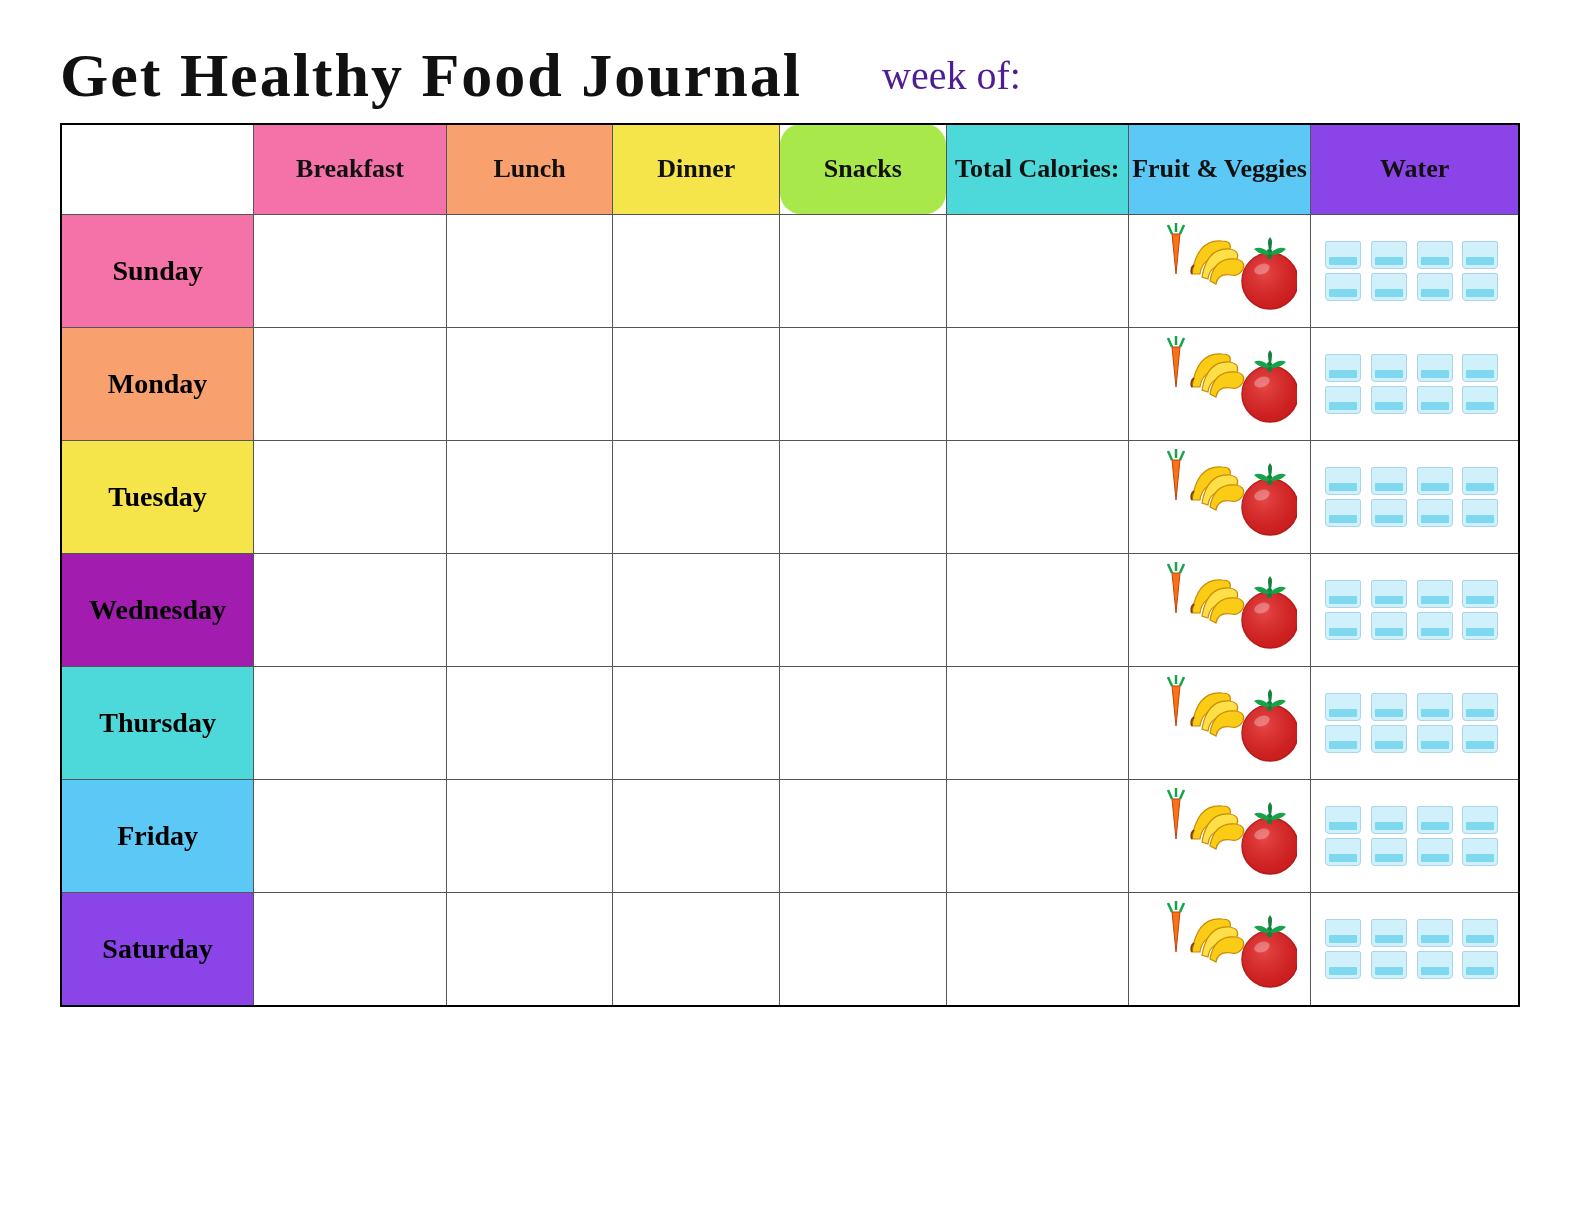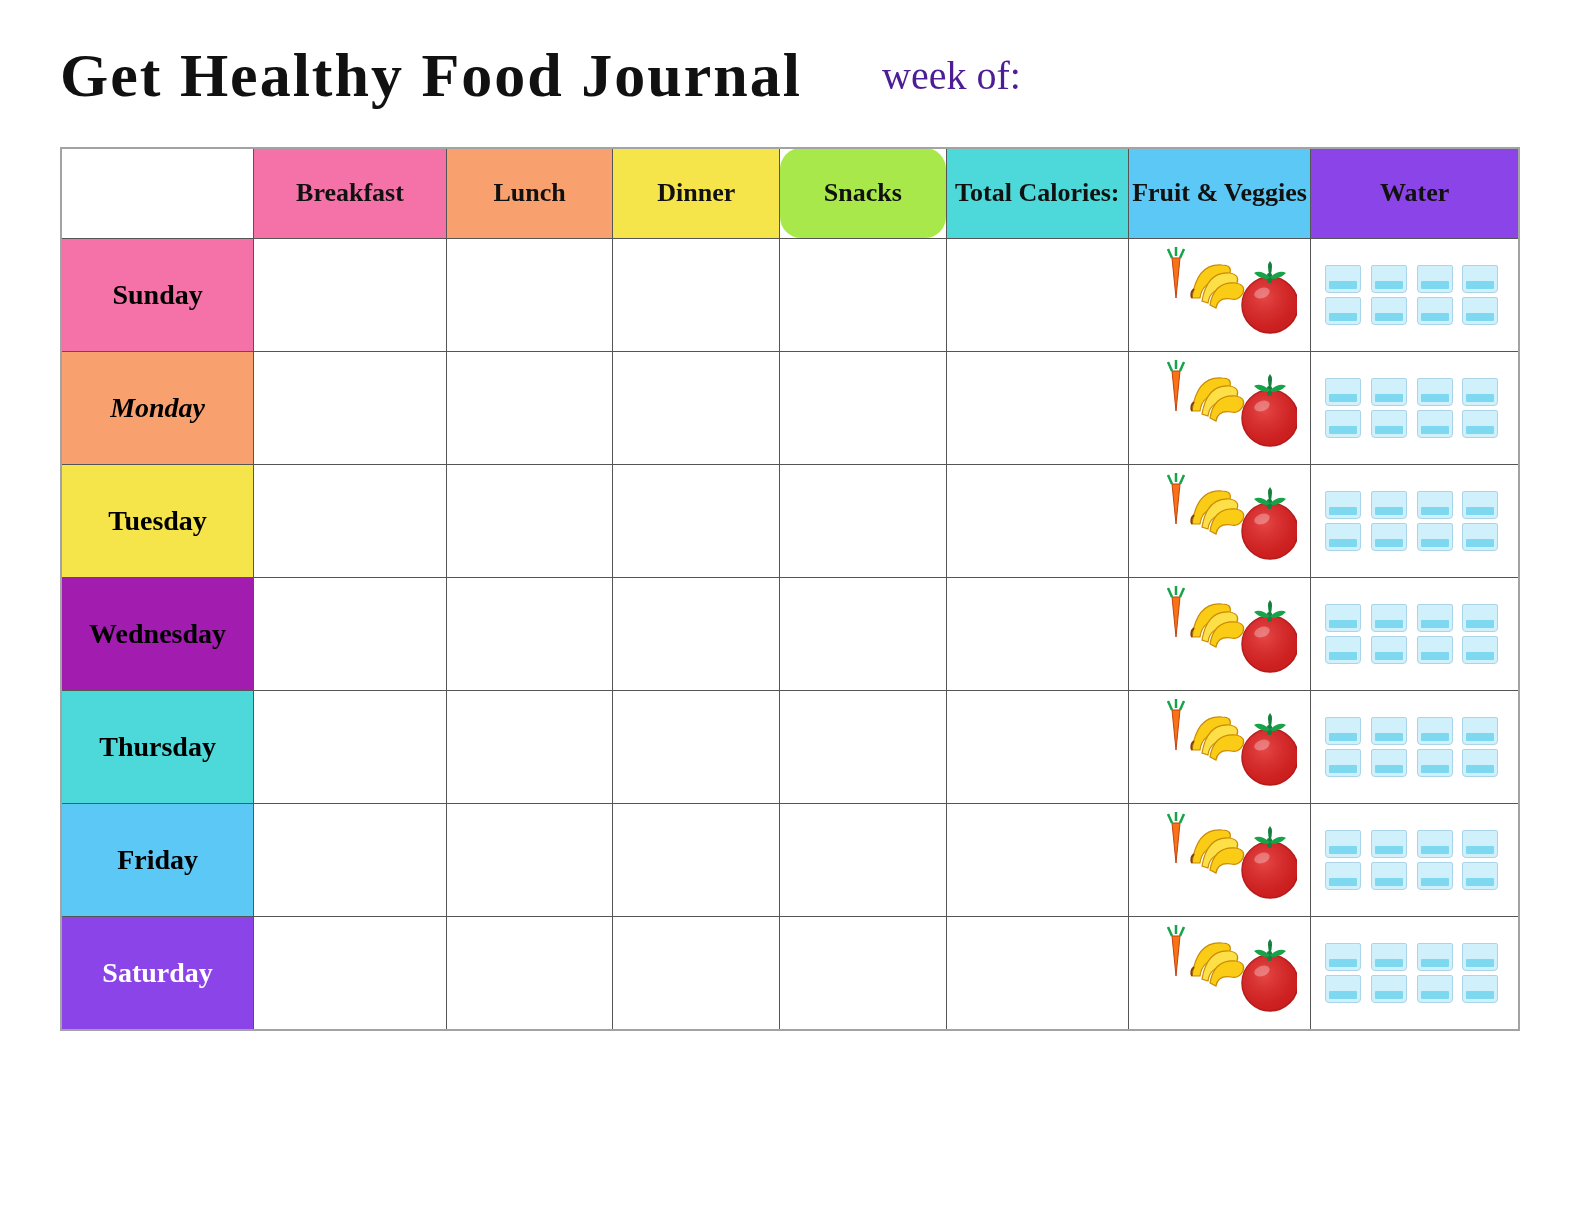--- a/index.html
+++ b/index.html
@@ -8,42 +8,42 @@
       background: #fff;
       font-family: 'Georgia', serif;
       width: 1580px;
       min-height: 1220px;
       padding: 40px 60px;
     }
 
     .header {
       display: flex;
       align-items: center;
-      margin-bottom: 36px;
+      margin-bottom: 12px;
       gap: 80px;
     }
 
     .title {
       font-family: 'Brush Script MT', cursive;
       font-size: 62px;
       font-weight: bold;
       color: #111;
       letter-spacing: 2px;
     }
 
     .week-of {
       font-family: 'Brush Script MT', cursive;
       font-size: 40px;
       color: #4c1d95;
     }
 
     .journal-table {
       border-collapse: collapse;
       width: 100%;
-      border: 2px solid #a3a3a3;
+      border: 2px solid #000000;
     }
 
     .journal-table th,
     .journal-table td {
       border: 1.5px solid #555;
       text-align: center;
       vertical-align: middle;
     }
 
     
@@ -64,26 +64,26 @@
     .col-breakfast { background: #f472a8; width: 185px; }
     .col-lunch     { background: #f8a06e; width: 160px; }
     .col-dinner    { background: #f5e44a; width: 160px; }
     .col-snacks    { background: #a8e84a; width: 160px; border-radius: 21px; }
     .col-calories  { background: #4dd9d9; width: 175px; font-size: 22px; line-height: 1.3; }
     .col-fruit     { background: #5bc8f5; width: 175px; line-height: 1.3; margin-top: 10px; }
     .col-water     { background: #8b44e8; width: 200px; color: #fff; margin-top: 32px; }
 
     
     .day-sunday    { background: #f472a8; }
-    .day-monday    { background: #f8a06e; font-style: italic; }
+    .day-monday    { background: #f8a06e; }
     .day-tuesday   { background: #f5e44a; }
     .day-wednesday { background: #a21caf; }
     .day-thursday  { background: #4dd9d9; }
     .day-friday    { background: #5bc8f5; }
-    .day-saturday  { background: #8b44e8; color: #ffffff; }
+    .day-saturday  { background: #8b44e8; color: #000000; }
 
     .day-cell {
       width: 185px;
       height: 110px;
       font-family: 'Brush Script MT', cursive;
       font-size: 28px;
       font-weight: bold;
       text-align: center;
       vertical-align: middle;
       border: 2px solid #444;

